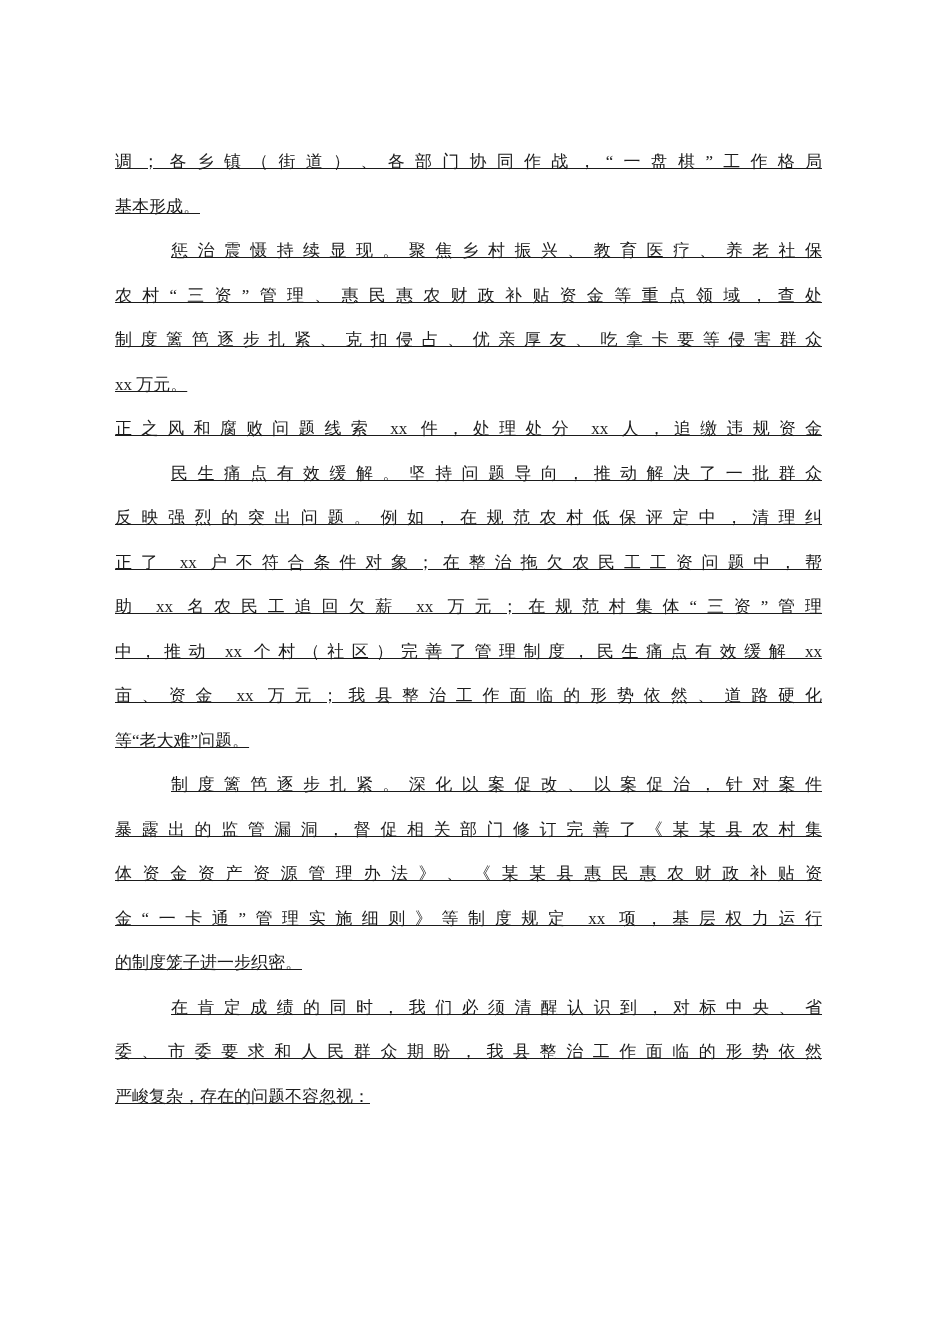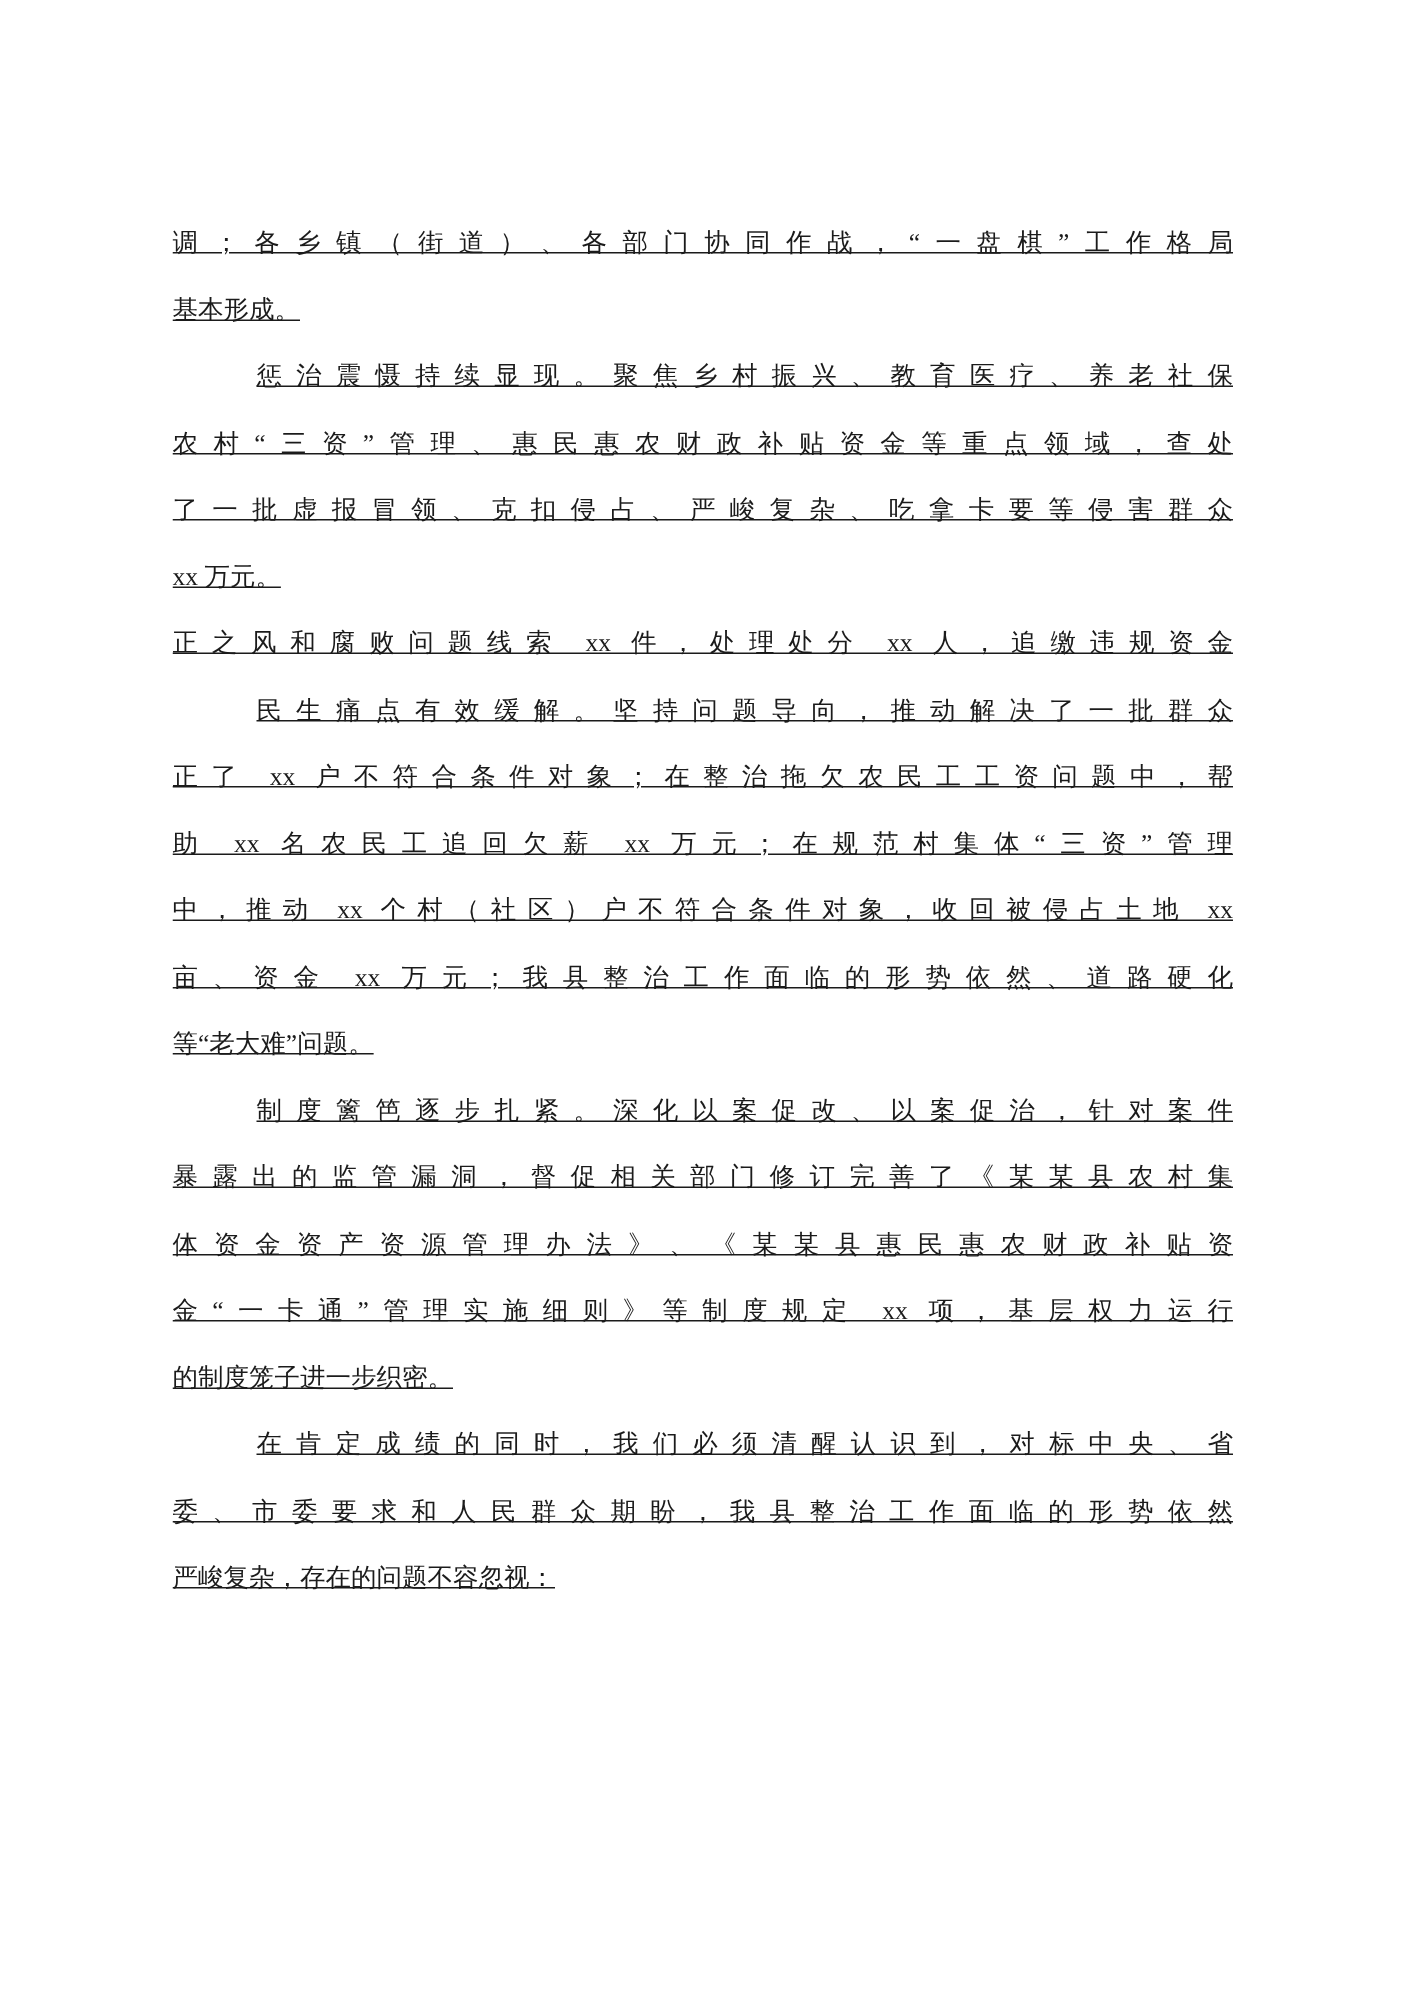--- a/index.html
+++ b/index.html
@@ -38,27 +38,28 @@
 </style>
 </head>
 <body>
 
 <div class="page">
   <div class="doc-body" style="color: rgb(27, 27, 27);">
       <div class="line">调；各乡镇（街道）、各部门协同作战，“一盘棋”工作格局</div>
       <div class="line last">基本形成。</div>
       <div class="line indent">惩治震慑持续显现。聚焦乡村振兴、教育医疗、养老社保</div>
       <div class="line">农村“三资”管理、惠民惠农财政补贴资金等重点领域，查处</div>
-      <div class="line">了一批虚报冒领、克扣侵占、严峻复杂、吃拿卡要等侵害群众</div>
+      <div class="line">制度篱笆逐步扎紧、克扣侵占、优亲厚友、吃拿卡要等侵害群众</div>
       <div class="line last">xx 万元。</div>
       <div class="line">正之风和腐败问题线索 xx 件，处理处分 xx 人，追缴违规资金</div>
       <div class="line indent">民生痛点有效缓解。坚持问题导向，推动解决了一批群众</div>
+      <div class="line">反映强烈的突出问题。例如，在规范农村低保评定中，清理纠</div>
       <div class="line">正了 xx 户不符合条件对象；在整治拖欠农民工工资问题中，帮</div>
       <div class="line">助 xx 名农民工追回欠薪 xx 万元；在规范村集体“三资”管理</div>
-      <div class="line">中，推动 xx 个村（社区）户不符合条件对象，收回被侵占土地 xx</div>
+      <div class="line">中，推动 xx 个村（社区）完善了管理制度，民生痛点有效缓解 xx</div>
       <div class="line">亩、资金 xx 万元；我县整治工作面临的形势依然、道路硬化</div>
       <div class="line last">等“老大难”问题。</div>
       <div class="line indent">制度篱笆逐步扎紧。深化以案促改、以案促治，针对案件</div>
       <div class="line">暴露出的监管漏洞，督促相关部门修订完善了《某某县农村集</div>
       <div class="line">体资金资产资源管理办法》、《某某县惠民惠农财政补贴资</div>
       <div class="line">金“一卡通”管理实施细则》等制度规定 xx 项，基层权力运行</div>
       <div class="line last">的制度笼子进一步织密。</div>
       <div class="line indent">在肯定成绩的同时，我们必须清醒认识到，对标中央、省</div>
       <div class="line">委、市委要求和人民群众期盼，我县整治工作面临的形势依然</div>
       <div class="line last">严峻复杂，存在的问题不容忽视：</div>

